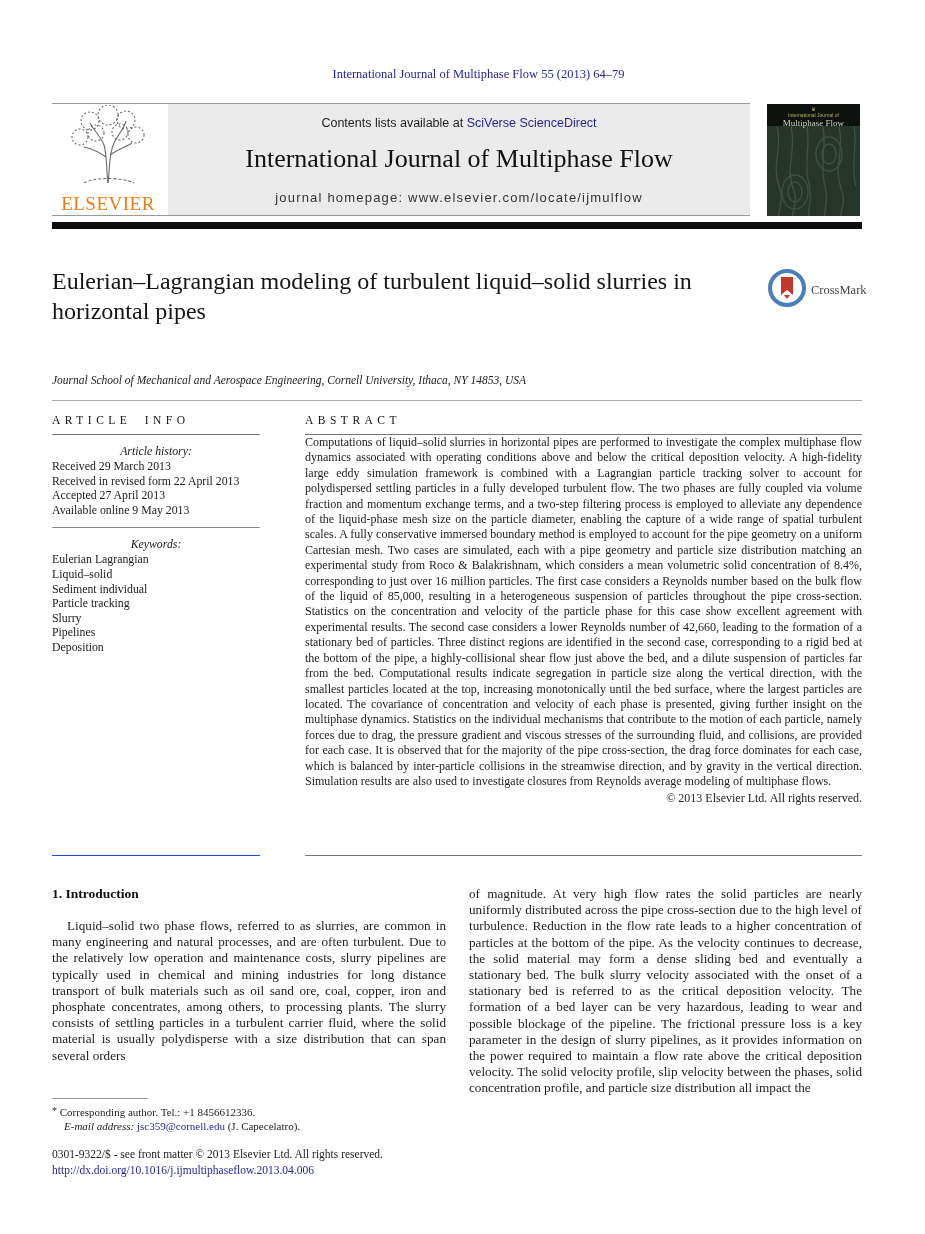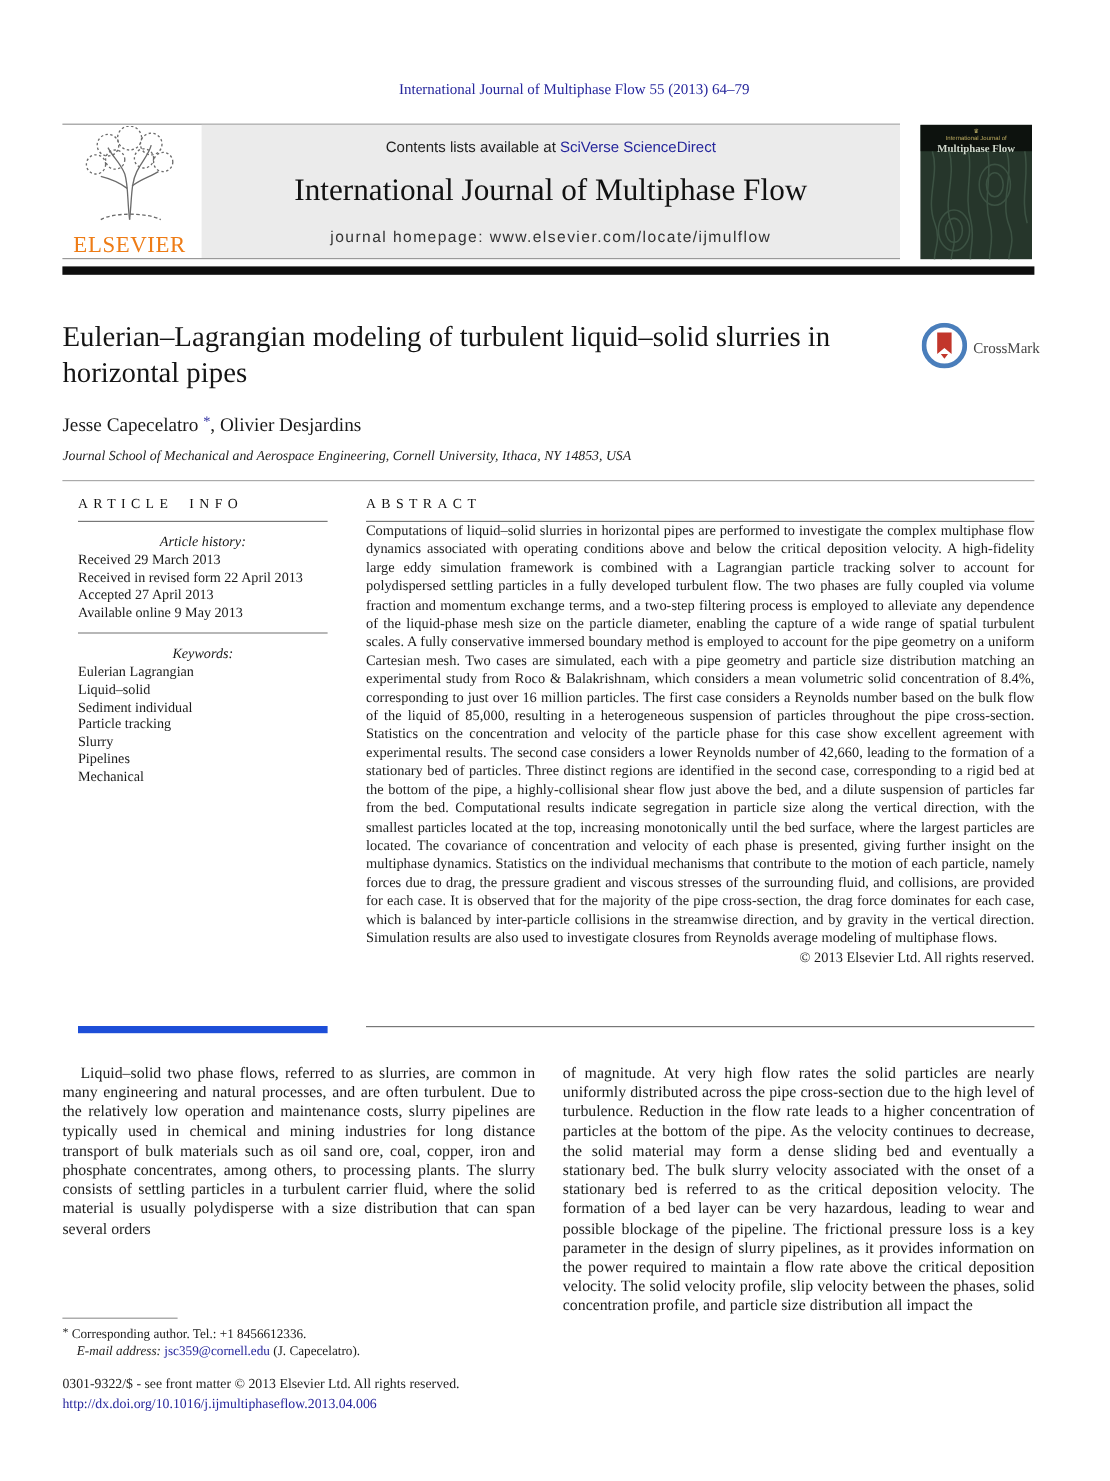--- a/index.html
+++ b/index.html
@@ -19,32 +19,32 @@
   #journal-title{margin-top:14px;font-size:26px;color:#111;}
   #homepage-line{margin-top:16px;font-family:"Liberation Sans",sans-serif;font-size:13px;
     letter-spacing:1.2px;color:#333;}
   #elsevier-block{position:absolute;left:52px;top:105px;width:112px;height:110px;text-align:center;}
   #elsevier-text{font-size:19px;color:#EE7C16;letter-spacing:.5px;margin-top:0;}
   #cover-thumb{position:absolute;left:767px;top:104px;width:93px;height:112px;background:#26362B;
     overflow:hidden;}
   #cover-top{height:20px;background:#0d120e;color:#c8b96a;font-size:5px;text-align:center;
     padding-top:2px;font-family:"Liberation Sans",sans-serif;}
   #cover-journal-small{color:#b9a85e;font-size:5px;}
-  #cover-journal-name{color:#cfd8cc;font-size:9px;font-family:"Liberation Serif",serif;font-weight:bold;}
+  #cover-journal-name{color:#cfd8cc;font-size:9px;font-family:"Liberation Serif",serif;}
   #black-bar{position:absolute;left:52px;top:222px;width:810px;height:7px;background:#0e0e0e;}
   
   #title{position:absolute;left:52px;top:266px;width:700px;font-size:24px;line-height:30px;color:#151515;}
   #crossmark{position:absolute;left:768px;top:268px;width:100px;height:44px;display:flex;align-items:center;gap:5px;}
   #crossmark-label{font-size:12.5px;color:#444;}
   #authors{position:absolute;left:52px;top:344px;font-size:16px;color:#1a1a1a;}
   #author-star{color:#26269C;font-size:12px;vertical-align:4px;}
   #affiliation{position:absolute;left:52px;top:374px;font-size:11.5px;font-style:italic;color:#222;}
   #rule-under-affil{position:absolute;left:52px;top:400px;width:810px;height:1px;background:#aaa;}
   
-  #info-col{position:absolute;left:65px;top:414px;width:208px;height:441px;border-bottom:6px solid #1d4ed8;}
+  #info-col{position:absolute;left:52px;top:414px;width:208px;height:441px;border-bottom:1px solid #1d4ed8;}
   #abs-col{position:absolute;left:305px;top:414px;width:557px;height:441px;border-bottom:1px solid #777;}
   .col-heading{font-size:11.5px;letter-spacing:4.5px;word-spacing:6px;color:#111;
     padding-bottom:8px;border-bottom:1px solid #777;}
   #history-label,#keywords-label{font-style:italic;font-size:11.8px;margin-top:9px;text-align:center;}
   .info-line{font-size:11.8px;line-height:14.6px;}
   #keywords-sep{width:208px;height:1px;background:#888;margin-top:10px;}
   #abstract-text{font-size:12px;line-height:15.4px;text-align:justify;color:#1c1c1c;}
   #abstract-copyright{margin-top:2px;text-align:right;font-size:12px;color:#1c1c1c;}
   
   #body-left{position:absolute;left:52px;top:886px;width:394px;}
@@ -134,53 +134,50 @@
     <span>
       <svg width="38" height="38" viewBox="0 0 38 38">
         <circle cx="19" cy="19" r="17" fill="#ffffff" stroke="#4A7EBB" stroke-width="4"></circle>
         <path d="M13 8 h12 v18 l-6 -5 l-6 5 z" fill="#C2362B"></path>
         <path d="M16 26 l3 4 l3 -4 z" fill="#C2362B"></path>
       </svg>
     </span>
     <span id="crossmark-label">CrossMark</span>
   </div>
 
-  <div id="authors">
-    <span>Jesse Capecelatro</span>
-    <span id="author-star">*</span><span>, Olivier Desjardins</span>
-  </div>
 
   <div id="affiliation">Journal School of Mechanical and Aerospace Engineering, Cornell University, Ithaca, NY 14853, USA</div>
   <div id="rule-under-affil"></div>
 
   <div id="info-col">
     <div class="col-heading">ARTICLE INFO</div>
     <div id="history-label">Article history:</div>
     <div class="info-line">Received 29 March 2013</div>
     <div class="info-line">Received in revised form 22 April 2013</div>
     <div class="info-line">Accepted 27 April 2013</div>
     <div class="info-line">Available online 9 May 2013</div>
     <div id="keywords-sep"></div>
     <div id="keywords-label">Keywords:</div>
     <div class="info-line">Eulerian Lagrangian</div>
     <div class="info-line">Liquid–solid</div>
     <div class="info-line">Sediment individual</div>
     <div class="info-line">Particle tracking</div>
     <div class="info-line">Slurry</div>
     <div class="info-line">Pipelines</div>
-    <div class="info-line">Mechanical</div>
+    <div class="info-line">Deposition</div>
   </div>
 
   <div id="abs-col">
     <div class="col-heading">ABSTRACT</div>
     <div id="abstract-text">Computations of liquid–solid slurries in horizontal pipes are performed to investigate the complex multiphase flow dynamics associated with operating conditions above and below the critical deposition velocity. A high-fidelity large eddy simulation framework is combined with a Lagrangian particle tracking solver to account for polydispersed settling particles in a fully developed turbulent flow. The two phases are fully coupled via volume fraction and momentum exchange terms, and a two-step filtering process is employed to alleviate any dependence of the liquid-phase mesh size on the particle diameter, enabling the capture of a wide range of spatial turbulent scales. A fully conservative immersed boundary method is employed to account for the pipe geometry on a uniform Cartesian mesh. Two cases are simulated, each with a pipe geometry and particle size distribution matching an experimental study from Roco &amp; Balakrishnam, which considers a mean volumetric solid concentration of 8.4%, corresponding to just over 16 million particles. The first case considers a Reynolds number based on the bulk flow of the liquid of 85,000, resulting in a heterogeneous suspension of particles throughout the pipe cross-section. Statistics on the concentration and velocity of the particle phase for this case show excellent agreement with experimental results. The second case considers a lower Reynolds number of 42,660, leading to the formation of a stationary bed of particles. Three distinct regions are identified in the second case, corresponding to a rigid bed at the bottom of the pipe, a highly-collisional shear flow just above the bed, and a dilute suspension of particles far from the bed. Computational results indicate segregation in particle size along the vertical direction, with the smallest particles located at the top, increasing monotonically until the bed surface, where the largest particles are located. The covariance of concentration and velocity of each phase is presented, giving further insight on the multiphase dynamics. Statistics on the individual mechanisms that contribute to the motion of each particle, namely forces due to drag, the pressure gradient and viscous stresses of the surrounding fluid, and collisions, are provided for each case. It is observed that for the majority of the pipe cross-section, the drag force dominates for each case, which is balanced by inter-particle collisions in the streamwise direction, and by gravity in the vertical direction. Simulation results are also used to investigate closures from Reynolds average modeling of multiphase flows.</div>
     <div id="abstract-copyright">© 2013 Elsevier Ltd. All rights reserved.</div>
   </div>
 
   <div id="body-left">
+    <div class="section-heading">1. Introduction</div>
     <div class="body-par indent">Liquid–solid two phase flows, referred to as slurries, are common in many engineering and natural processes, and are often turbulent. Due to the relatively low operation and maintenance costs, slurry pipelines are typically used in chemical and mining industries for long distance transport of bulk materials such as oil sand ore, coal, copper, iron and phosphate concentrates, among others, to processing plants. The slurry consists of settling particles in a turbulent carrier fluid, where the solid material is usually polydisperse with a size distribution that can span several orders</div>
   </div>
   <div id="body-right">
     <div class="body-par">of magnitude. At very high flow rates the solid particles are nearly uniformly distributed across the pipe cross-section due to the high level of turbulence. Reduction in the flow rate leads to a higher concentration of particles at the bottom of the pipe. As the velocity continues to decrease, the solid material may form a dense sliding bed and eventually a stationary bed. The bulk slurry velocity associated with the onset of a stationary bed is referred to as the critical deposition velocity. The formation of a bed layer can be very hazardous, leading to wear and possible blockage of the pipeline. The frictional pressure loss is a key parameter in the design of slurry pipelines, as it provides information on the power required to maintain a flow rate above the critical deposition velocity. The solid velocity profile, slip velocity between the phases, solid concentration profile, and particle size distribution all impact the</div>
   </div>
 
   <div id="footnote">
     <div id="footnote-rule"></div>
     <div>
       <span class="fn-star">*</span>

